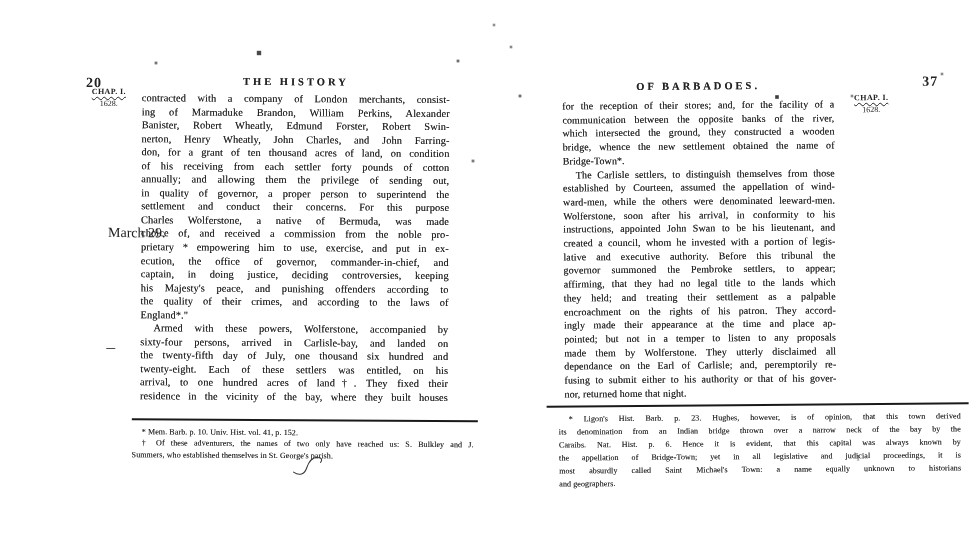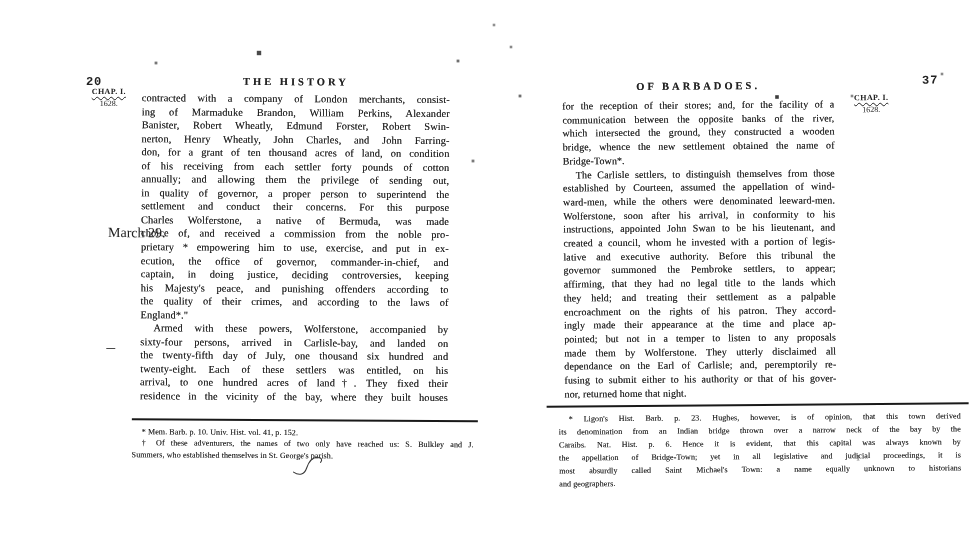--- a/index.html
+++ b/index.html
@@ -6,21 +6,21 @@
   body{
     width:980px;height:560px;position:relative;overflow:hidden;
     background:#ffffff;
     font-family:"Liberation Serif","DejaVu Serif",serif;
     color:#1d1d1d;
   }
   .page{position:absolute;}
   .page.left{left:58px;top:68px;width:424px;height:450px;transform:rotate(0.35deg);transform-origin:50% 0;}
   .page.right{left:540px;top:70px;width:430px;height:450px;transform:rotate(-0.45deg);transform-origin:50% 0;}
 
-  .pageno{position:absolute;font-size:12px;font-weight:bold;letter-spacing:1px;color:#222;font-family:Liberation Mono, monospace;}
+  .pageno{position:absolute;font-size:14px;font-weight:bold;letter-spacing:1px;color:#222;}
   .left .pageno{left:28px;top:8px;}
   .right .pageno{left:382px;top:5px;}
   .runtitle{position:absolute;font-size:10.5px;font-weight:bold;letter-spacing:3px;text-align:center;color:#222;
     text-shadow:0 0 0.4px rgba(0,0,0,.55);}
   .left .runtitle{left:84px;top:8px;width:308px;}
   .right .runtitle{left:22px;top:10px;width:272px;}
 
   .chap-note{position:absolute;width:58px;text-align:center;font-size:8px;color:#222;}
   .left .chap-note{left:22px;top:20px;}
   .right .chap-note{left:302px;top:24px;}

